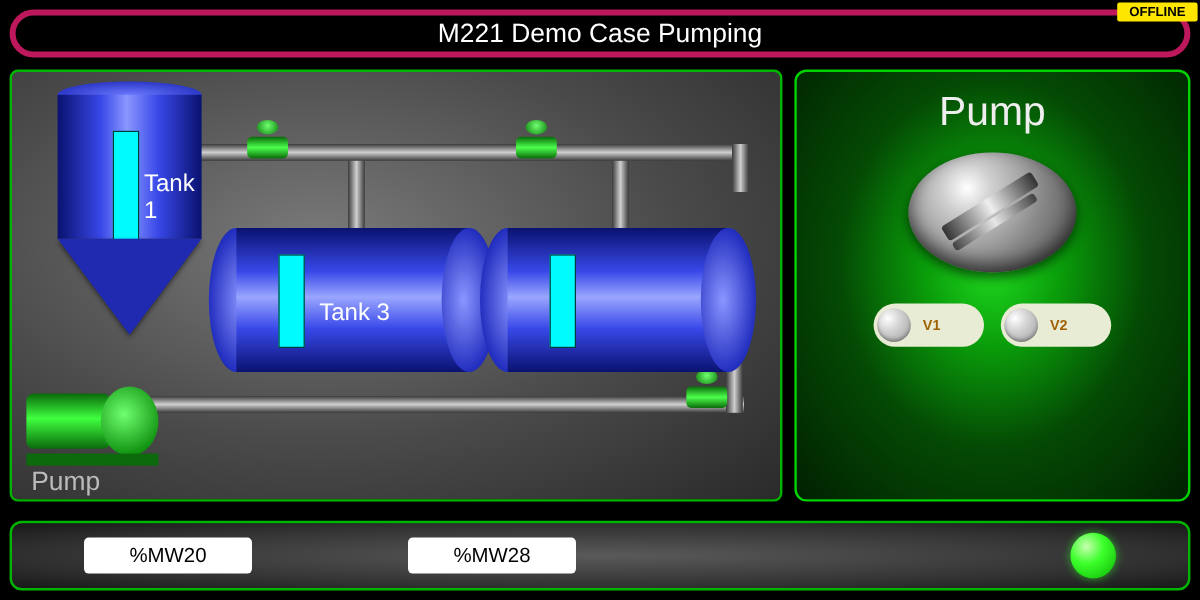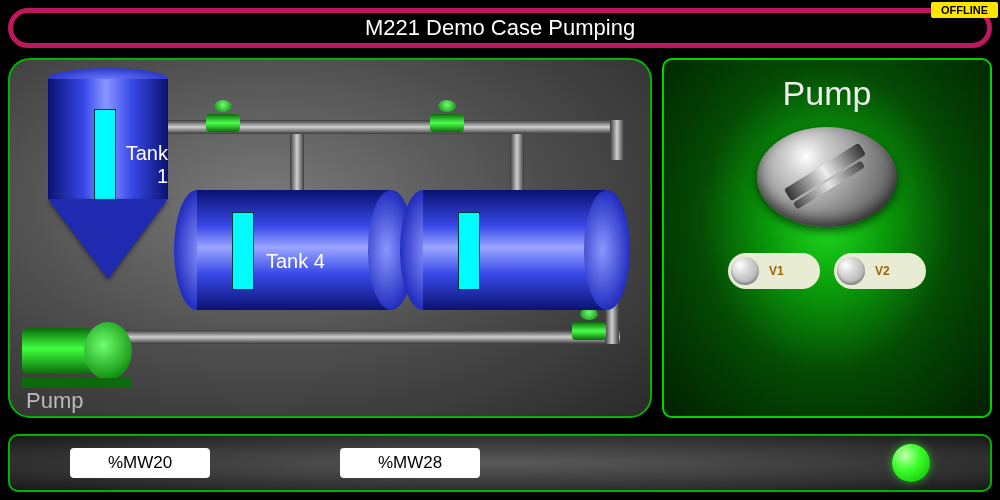--- a/index.html
+++ b/index.html
@@ -39,24 +39,23 @@
     position: absolute;
     top: 58px; left: 8px; right: 8px;
     height: 360px;
     display: flex;
     gap: 10px;
   }
   .process-panel {
     flex: 1;
     position: relative;
     border: 2px solid #00b400;
-    border-radius: 22px;
+    border-radius: 7px;
     background: radial-gradient(ellipse at 40% 40%, #7a7a7a 0%, #4a4a4a 55%, #2a2a2a 100%);
     overflow: hidden;
-    text-align: right;
   }
   .pump-panel {
     width: 330px;
     border: 2px solid #00d400;
     border-radius: 10px;
     background: radial-gradient(ellipse at 50% 45%, #1fdc1f 0%, #0a9c0a 25%, #044a04 55%, #012001 100%);
     display: flex;
     flex-direction: column;
     align-items: center;
     padding-top: 14px;
@@ -327,21 +326,21 @@
       </div>
       <div class="cone"></div>
       <div class="label">Tank 1</div>
     </div>
 
     <div class="tank2 htank">
       <div class="cap-l"></div>
         <div class="body"></div>
         <div class="cap-r"></div>
       <div class="level-bar"></div>
-      <div class="label">Tank 4</div>
+      <div class="label">Tank 3</div>
     </div>
 
     <div class="tank3 htank">
       <div class="cap-l"></div>
         <div class="body"></div>
         <div class="cap-r"></div>
       <div class="level-bar"></div>
     </div>
 
     <div class="pump-motor">

